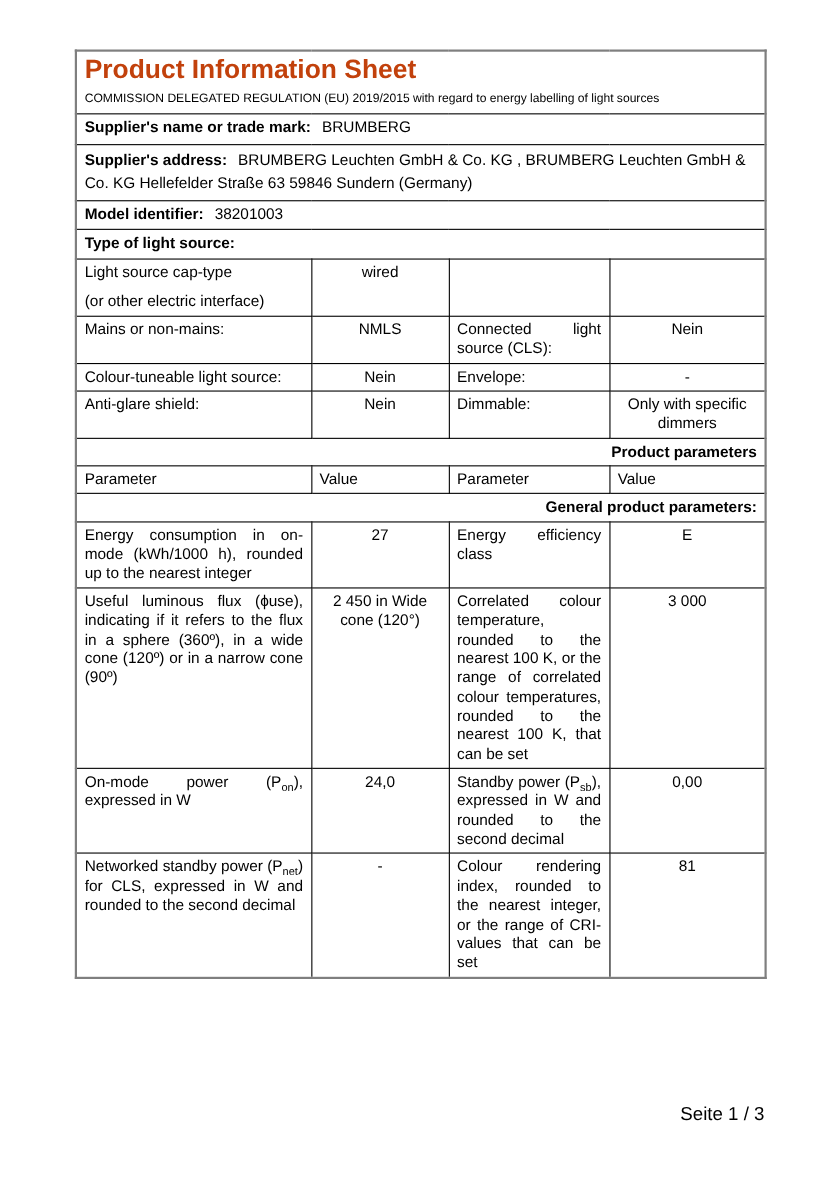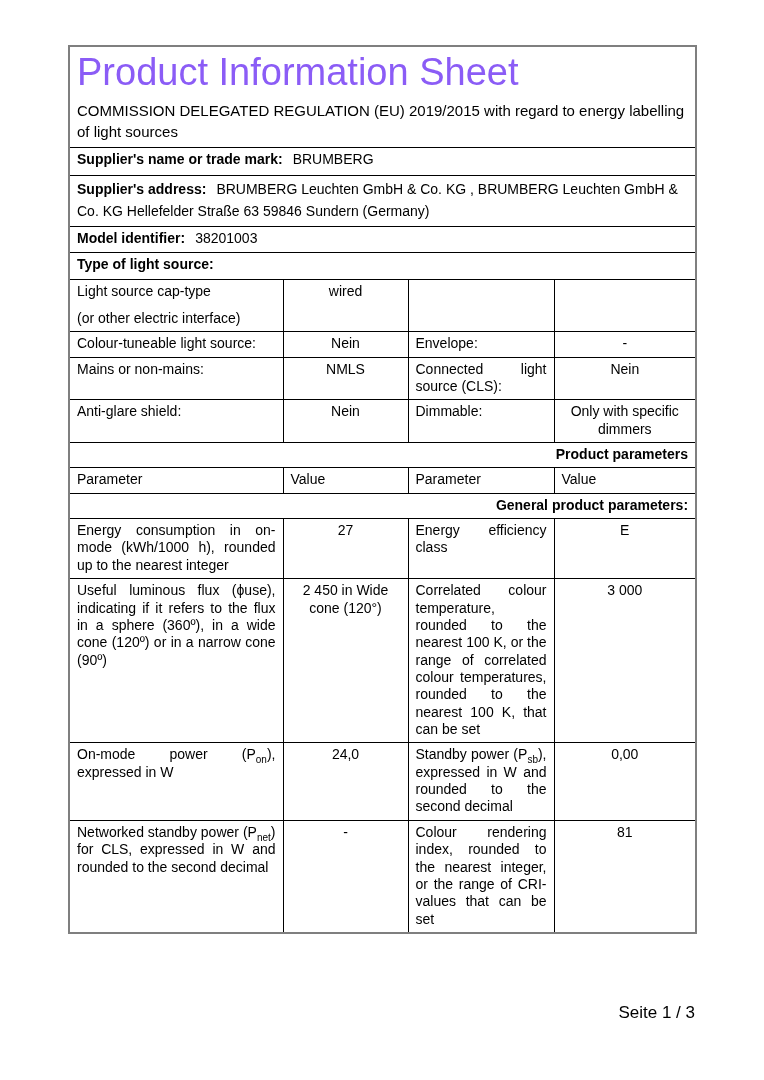--- a/index.html
+++ b/index.html
@@ -22,27 +22,27 @@
   }
   .sheet-table td{
     border:1px solid #000;
     vertical-align:top;
     padding:3px 7px 4px 7px;
     overflow:hidden;
     word-wrap:break-word;
   }
   .title-cell{padding:4px 7px 8px 7px;}
   .doc-title{
-    color:#8b5cf6;
-    font-weight:normal;
-    font-size:38px;
+    color:#c2410c;
+    font-weight:bold;
+    font-size:24px;
     line-height:1.2;
     margin-bottom:4px;
   }
-  .regulation{font-size:15px;line-height:1.45;}
+  .regulation{font-size:11px;line-height:1.45;}
   .lbl{font-weight:bold;}
   .lbl-val{margin-left:10px;}
   .addr-cell{line-height:1.55;}
   .section-head{font-weight:bold;}
   .center-bold{font-weight:bold;text-align:right;}
   .col-head{font-weight:normal;}
   td.param{text-align:justify;}
   td.value{text-align:center;}
   .para-gap{margin-top:9px;}
   tr.h28 td{height:20px;margin-left:40px;}
@@ -106,44 +106,44 @@
         </td>
         <td class="param">
           <div></div>
         </td>
         <td class="value">
           <div></div>
         </td>
       </tr>
       <tr>
         <td class="param">
+          <div>Mains or non-mains:</div>
+        </td>
+        <td class="value">
+          <div>NMLS</div>
+        </td>
+        <td class="param">
+          <div>Connected light source (CLS):</div>
+        </td>
+        <td class="value">
+          <div>Nein</div>
+        </td>
+      </tr>
+      <tr>
+        <td class="param">
           <div>Colour-tuneable light source:</div>
         </td>
         <td class="value">
           <div>Nein</div>
         </td>
         <td class="param">
           <div>Envelope:</div>
         </td>
         <td class="value">
           <div>-</div>
-        </td>
-      </tr>
-      <tr>
-        <td class="param">
-          <div>Mains or non-mains:</div>
-        </td>
-        <td class="value">
-          <div>NMLS</div>
-        </td>
-        <td class="param">
-          <div>Connected light source (CLS):</div>
-        </td>
-        <td class="value">
-          <div>Nein</div>
         </td>
       </tr>
       <tr>
         <td class="param">
           <div>Anti-glare shield:</div>
         </td>
         <td class="value">
           <div>Nein</div>
         </td>
         <td class="param">

